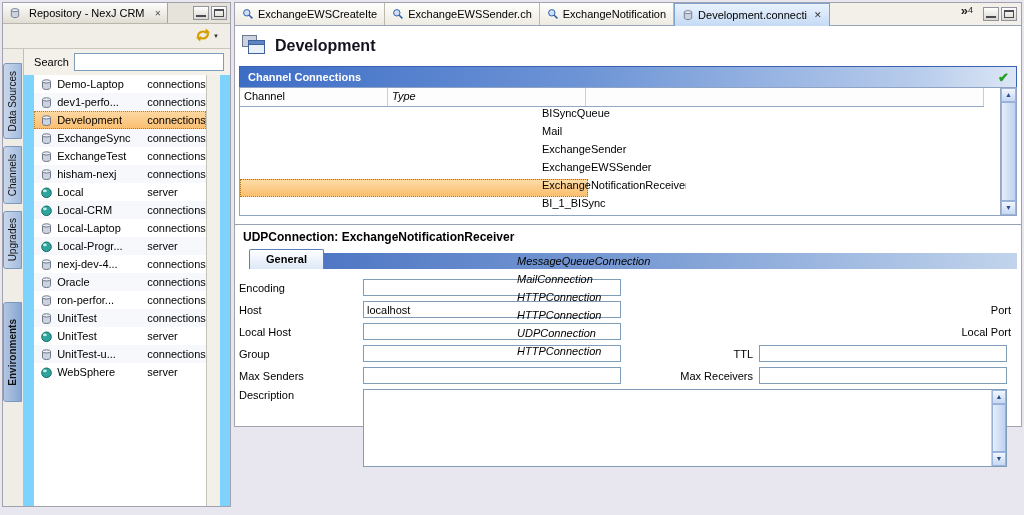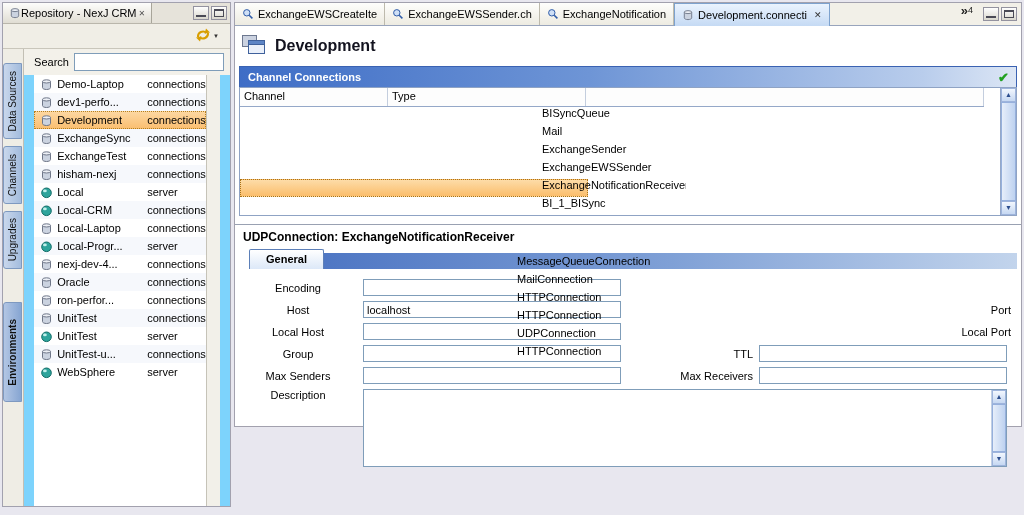--- a/index.html
+++ b/index.html
@@ -5,21 +5,21 @@
   html,body{margin:0;padding:0;background:#FFF;}
   .workbench{position:relative;width:1024px;height:515px;background:#E8E7EF;overflow:hidden;
     font-family:"Liberation Sans",sans-serif;font-size:11px;color:#000;}
   .svg13{width:13px;height:13px;display:block}
   .svg12{width:12px;height:12px;display:block}
 
   
   .left-view{position:absolute;left:2px;top:2px;width:229px;height:505px;display:flex;flex-direction:column;
     background:#EFEDE5;border:1px solid #A2A1AE;box-sizing:border-box;}
   .lv-titlebar{height:20px;flex:0 0 20px;display:flex;align-items:stretch;background:#E6E3DA;border-bottom:1px solid #B9B6AB;}
-  .lv-tab{display:flex;align-items:center;gap:0;padding:8px 6px;background:linear-gradient(#FDFDFB,#E0DDD3);
+  .lv-tab{display:flex;align-items:center;gap:8px;padding:8px 6px;background:linear-gradient(#FDFDFB,#E0DDD3);
     border-right:1px solid #A8A59A;}
   .lv-close{font-size:8px;color:#555;margin-left:2px;cursor:default;}
   .lv-controls{margin-left:auto;display:flex;gap:2px;align-items:center;padding-right:3px;}
   .win-btn{width:14px;height:12px;border:1px solid #93929F;background:linear-gradient(#FEFEFE,#D9D7CD);position:relative;}
   .win-btn.min::after{content:"";position:absolute;left:2px;right:2px;bottom:2px;height:2px;background:#4A4A55;}
   .win-btn.max::after{content:"";position:absolute;left:2px;right:2px;top:2px;bottom:2px;border:1px solid #4A4A55;border-top-width:2px;}
   .lv-toolbar{height:24px;flex:0 0 24px;display:flex;align-items:center;justify-content:flex-end;gap:2px;
     padding-right:10px;border-bottom:1px solid #C9C6BB;background:#F0EEE6;}
   .tool-btn{display:flex;align-items:center;gap:2px;padding:1px;}
   .dd-arrow{font-size:6px;color:#333;}
@@ -60,21 +60,21 @@
   .page-title{font-size:16px;font-weight:bold;color:#13131F;}
   .section-header{height:21px;flex:0 0 21px;display:flex;align-items:center;padding:0 8px;
     background:linear-gradient(90deg,#3E6DC6,#6E95D6 45%,#B9CDEC 88%,#DCE6F5);
     color:#FFF;font-weight:bold;position:relative;border:1px solid #3A62B2;border-bottom:none;box-sizing:border-box;}
   .section-check{position:absolute;right:7px;top:3px;color:#21A121;font-size:13px;font-weight:bold;}
   .conn-table{position:relative;border:1px solid #8FA3C4;}
   .tbl-inner{margin-right:32px;}
   .tbl-head{display:flex;height:19px;border-bottom:1px solid #95A8C8;background:#FDFDFD;box-sizing:border-box;}
   .th{padding:2px 4px;border-right:1px solid #C4CEDE;box-sizing:border-box;}
   .c1{width:148px;flex:0 0 148px;}
-  .c2{width:198px;flex:0 0 198px;}
+  .c2{width:198px;flex:0 0 198px;font-style:italic;}
   .c3{flex:1;}
   .tr{display:flex;height:18px;align-items:center;position:relative;flex-direction:column;}
   .td{padding:0 4px;white-space:nowrap;overflow:hidden;box-sizing:border-box;position:relative;z-index:1;}
   .tr.sel::before{content:"";position:absolute;left:0;top:0;bottom:0;width:348px;
     background:linear-gradient(#FDDCA8,#FBBE6C);border:1px dotted #A87217;box-sizing:border-box;z-index:0;}
   .vscroll{position:absolute;top:0;right:0;bottom:0;width:16px;display:flex;flex-direction:column;
     border-left:1px solid #95A8C8;background:#EAF0FA;box-sizing:border-box;}
   .sbtn{height:14px;flex:0 0 14px;background:linear-gradient(#F2F7FE,#C6D8F2);border:1px solid #9EB4DC;
     color:#2C4E8E;font-size:7px;line-height:12px;text-align:center;box-sizing:border-box;}
   .strack{flex:1;position:relative;background:#F0F4FB;}
@@ -82,21 +82,21 @@
     border:1px solid #96B0DC;box-sizing:border-box;}
   .detail-sep{height:0;border-top:1px solid #99A1B2;margin:8px -4px 0 -4px;}
   .detail-title{font-size:12px;font-weight:bold;padding:5px 4px 4px 4px;}
   .gen-tabrow{display:flex;align-items:flex-end;height:21px;flex:0 0 21px;padding-left:10px;}
   .gen-tab{position:relative;z-index:1;padding:3px 16px;font-weight:bold;border:1px solid #5C7FB8;border-bottom:none;
     background:linear-gradient(#FFF,#DCE8F8);height:20px;box-sizing:border-box;border-radius:2px 2px 0 0;}
   .gen-strip{flex:1;height:16px;background:linear-gradient(90deg,#4F77C4,#7FA0D6 50%,#C2D4EC);}
   .form{padding-top:10px;flex:1;min-height:0;}
   .frow{display:flex;align-items:center;margin-bottom:5px;}
   .frow.top{align-items:flex-start;}
-  .flabel{width:124px;flex:0 0 124px;text-align:center;padding-right:6px;box-sizing:border-box;}
+  .flabel{width:124px;flex:0 0 124px;text-align:left;padding-right:6px;box-sizing:border-box;}
   .flabel2{margin-left:auto;width:120px;flex:0 0 120px;text-align:right;padding-right:6px;box-sizing:border-box;}
   .finput{width:258px;height:17px;border:1px solid #7F9DB9;font:11px "Liberation Sans",sans-serif;
     padding:0 3px;background:#FFF;box-sizing:border-box;}
   .finput2{width:248px;margin-right:10px;height:17px;border:1px solid #7F9DB9;
     font:11px "Liberation Sans",sans-serif;padding:0 3px;background:#FFF;box-sizing:border-box;}
   .desc-box{flex:1;margin-right:10px;height:76px;border:1px solid #7F9DB9;position:relative;background:#FFF;}
   .desc-box .vscroll{top:0;right:0;bottom:0;width:15px;border-left:1px solid #C0CFE4;}
 </style>
 </head>
 <body>

